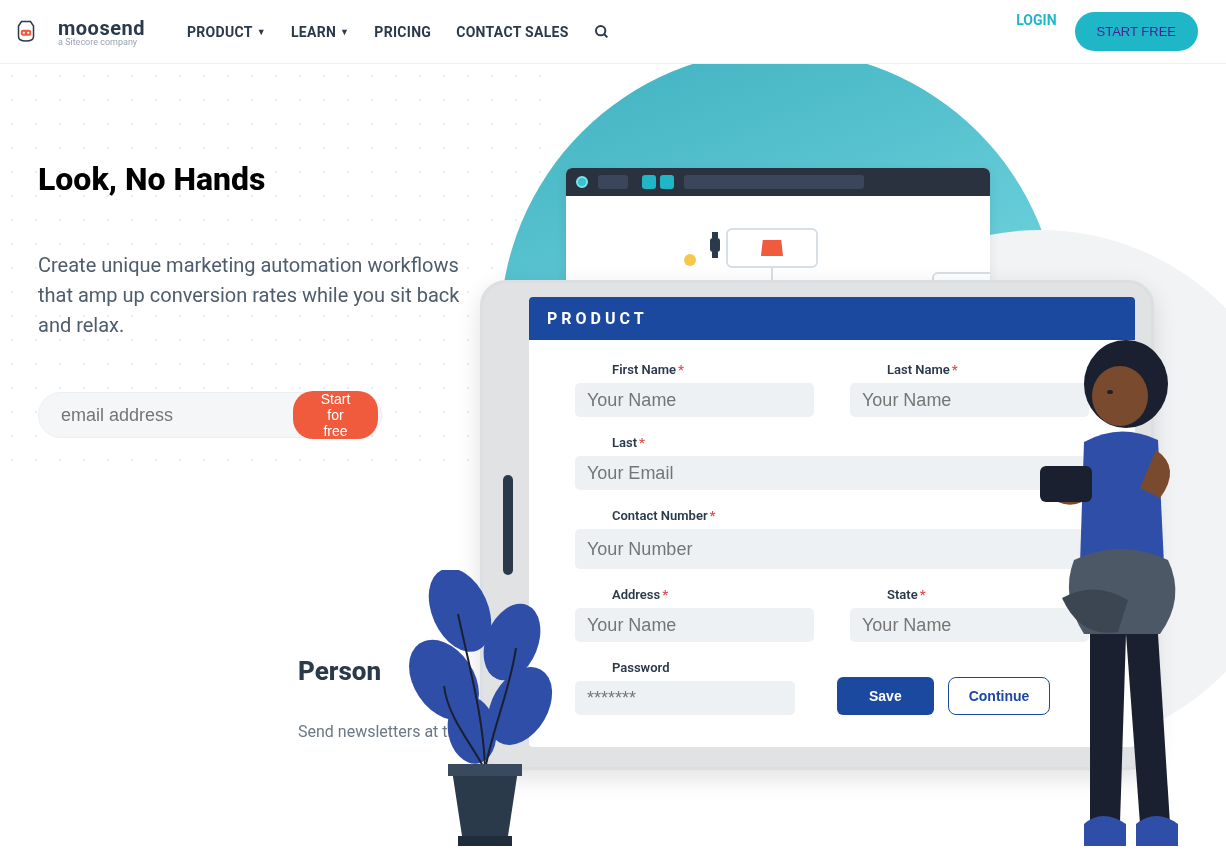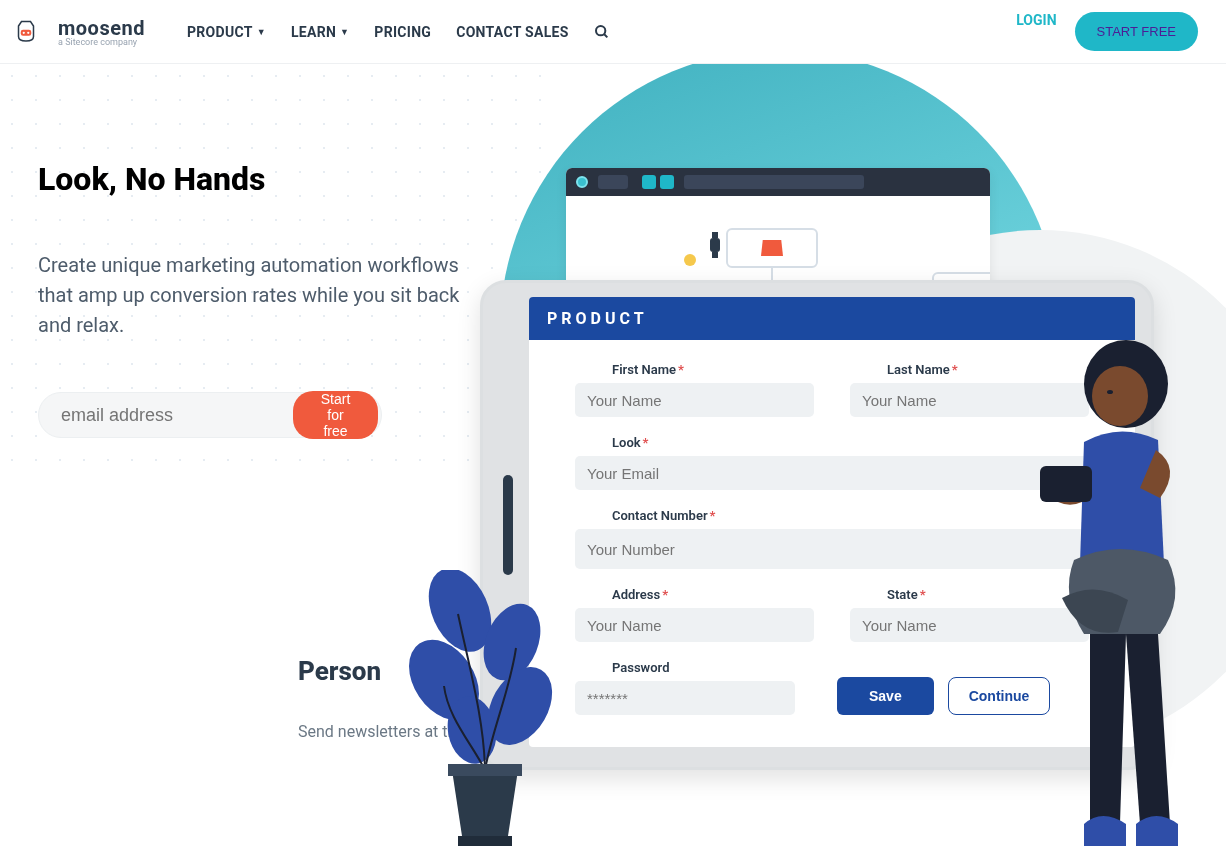--- a/index.html
+++ b/index.html
@@ -61,21 +61,21 @@
 .tablet { position: absolute; left: 480px; top: 280px; width: 674px; height: 490px; background: #e0e2e4; border-radius: 26px; z-index: 4; box-shadow: 0 8px 24px rgba(0,0,0,.12); border:3px solid #dcdfe1;}
 .tablet-inner { position: absolute; left: 46px; top: 14px; right: 16px; bottom: 20px; background: #fff; border-radius: 4px; overflow: hidden; }
 .tablet-btn { position:absolute; left:20px; top:50%; transform:translateY(-50%); width:10px; height:100px; background:#2b3a4a; border-radius:5px;}
 .form-header { background: #1b49a0; color:#fff; font-weight:700; letter-spacing:4px; padding: 12px 18px; font-size:16px;}
 .form-body { padding: 22px 46px 10px 46px; }
 .row { display:flex; gap:36px; margin-bottom: 18px;}
 .col { flex:1; }
 .full { width:100%; }
 .label { font-size: 13px; font-weight: 600; color: #2b3a4a; margin-bottom: 6px; display:block;padding-left:37px;}
 .req { color: #e05050; font-weight:700; margin-left:2px;}
-.field { width: 100%; height: 34px; background: #eef1f3; border: none; border-radius: 5px; padding: 0 12px; font-size: 15px; color:#9aa5b0;}
+.field { width: 100%; height: 34px; background: #eef1f3; border: none; border-radius: 5px; padding: 0 12px; font-size: 18px; color:#9aa5b0;}
 .field.tall { height: 40px; }
 .form-actions { display:flex; gap:14px; justify-content:flex-start; margin-left:260px; margin-top:2px;}
 .btn-save { background:#1b49a0; color:#fff; border:none; padding:10px 32px; border-radius:6px; font-weight:600; font-size:14px; cursor:pointer;}
 .btn-continue { background:#fff; color:#1b49a0; border:1.5px solid #1b49a0; padding:10px 20px; border-radius:8px; font-weight:600; font-size:14px; cursor:pointer;}
 
 
 .plant { position:absolute; left:400px; top:570px; z-index:5; }
 
 
 .person { position:absolute; left:1040px; top:338px; z-index:6; }
@@ -175,21 +175,21 @@
           <span class="label"><span>First Name</span><span class="req">*</span></span>
           <input class="field" placeholder="Your Name" style="">
         </div>
         <div class="col">
           <span class="label"><span>Last Name</span><span class="req">*</span></span>
           <input class="field" placeholder="Your Name" style="">
         </div>
       </div>
       <div class="row">
           <div class="col full">
-        <span class="label"><span>Look</span><span class="req">*</span></span>
+        <span class="label"><span>Last</span><span class="req">*</span></span>
         <input class="field" placeholder="Your Email" style="">
       </div>
         </div>
       <div class="row">
           <div class="col full">
         <span class="label"><span>Contact Number</span><span class="req">*</span></span>
         <input class="field tall" placeholder="Your Number" style="">
       </div>
         </div>
       <div class="row">

